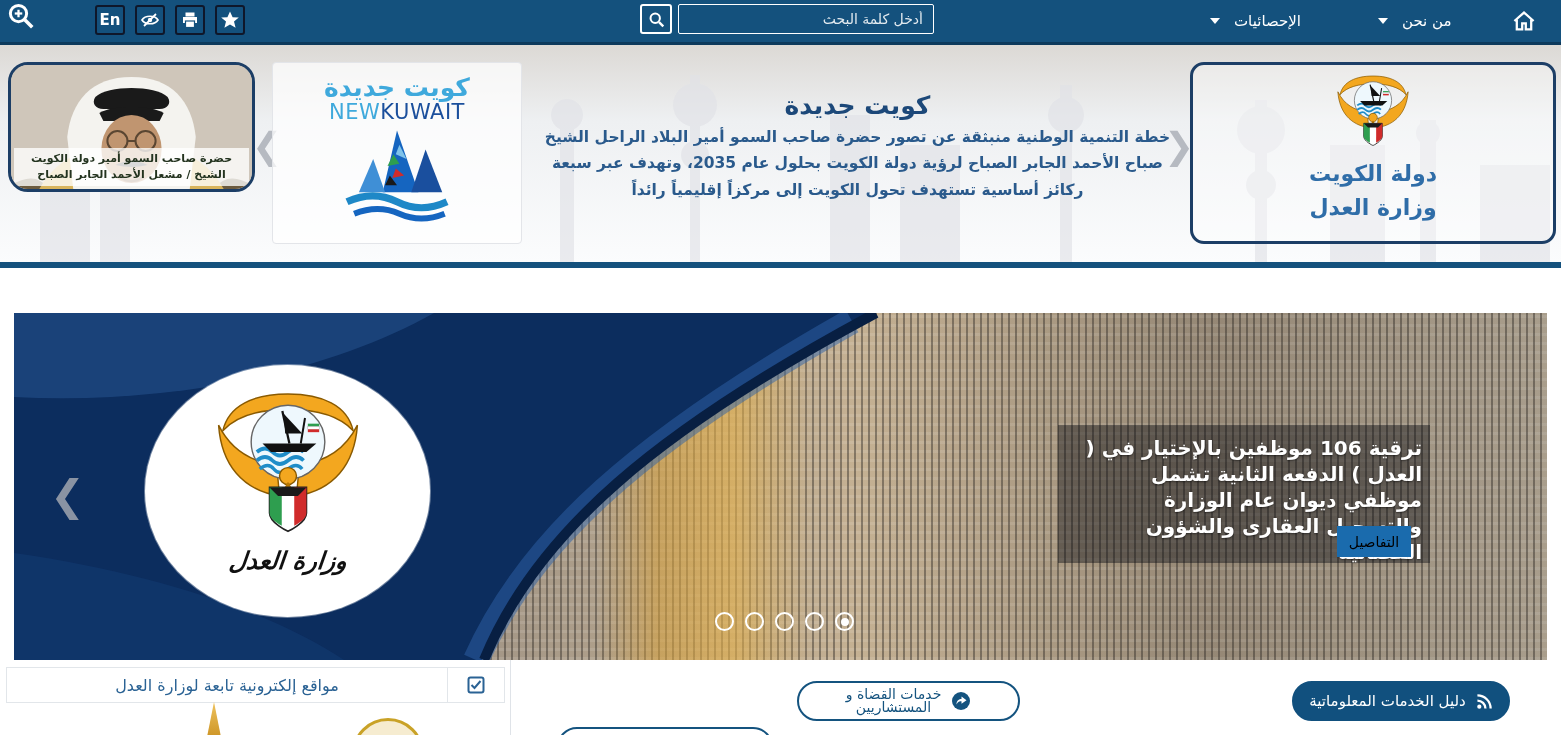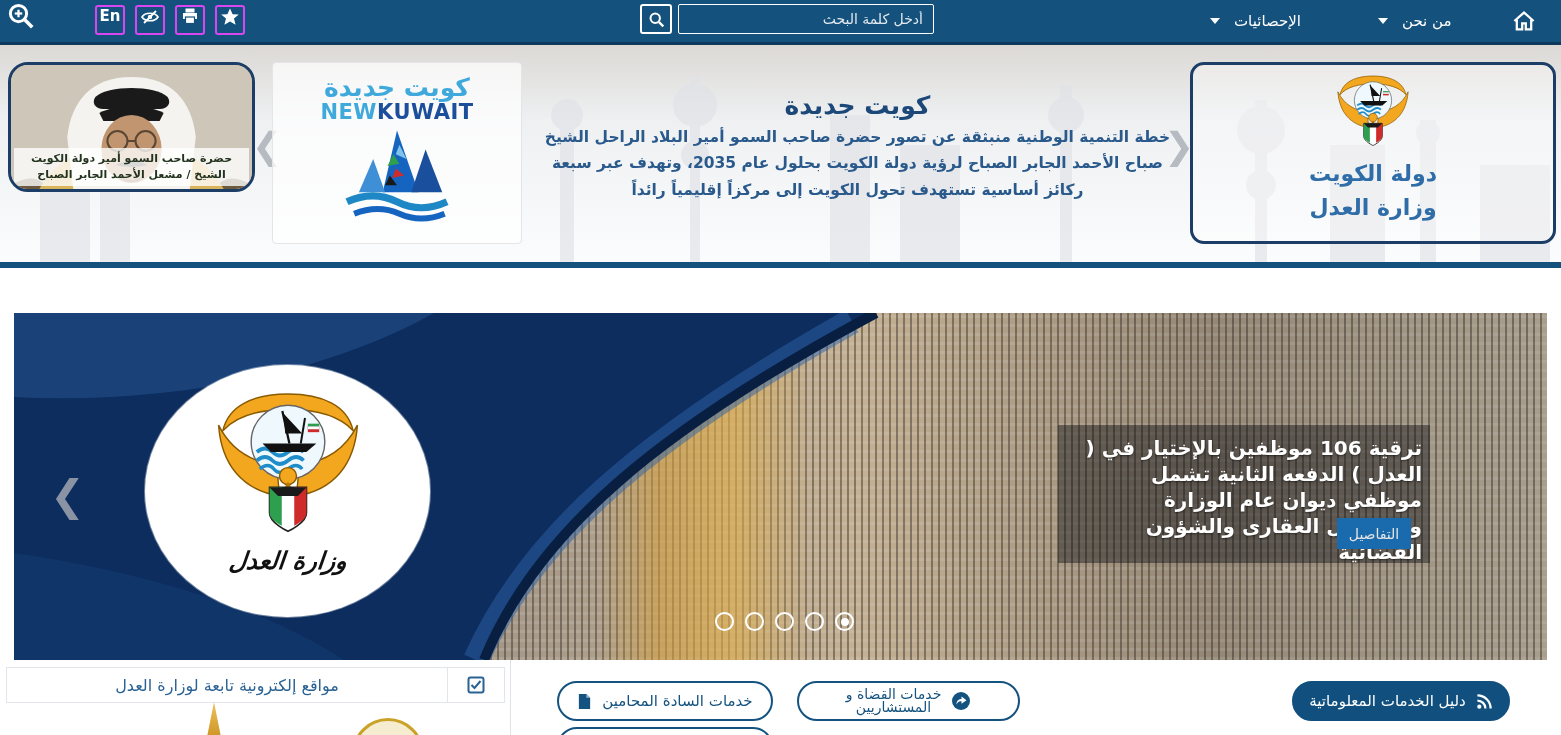--- a/index.html
+++ b/index.html
@@ -2,22 +2,22 @@
 <html lang="ar"><head>
 <meta charset="utf-8">
 <style>
   html,body{margin:0;padding:0;background:#fff;}
   .page{position:relative;width:1561px;height:735px;overflow:hidden;background:#fff;
         font-family:"DejaVu Sans","Liberation Sans",sans-serif;}
 
   
   .topbar{position:absolute;left:0;top:0;width:1561px;height:42px;background:#14517d;border-bottom:3px solid #0d3a5c;}
   .zoom-corner{position:absolute;left:6px;top:1px;}
-  .tb-btn{position:absolute;top:5px;width:30px;height:30px;border:2px solid #d946ef;border-radius:3px;
-          display:flex;justify-content:center;color:#fff;font-size:15px;box-sizing:border-box;cursor:pointer;}
+  .tb-btn{position:absolute;top:5px;width:30px;height:30px;border:2px solid #0f172a;border-radius:3px;
+          display:flex;align-items:center;justify-content:center;color:#fff;font-size:15px;box-sizing:border-box;cursor:pointer;}
   .tb-lang{left:95px;font-weight:bold;}
   .tb-eye{left:135px;} .tb-print{left:175px;} .tb-star{left:215px;}
   .search-btn{position:absolute;left:640px;top:4px;width:32px;height:30px;border:2px solid #fff;border-radius:3px;
           background:transparent;display:flex;align-items:center;justify-content:center;box-sizing:border-box;cursor:pointer;}
   .search-input{position:absolute;left:678px;top:4px;width:256px;height:30px;background:transparent;border:1.5px solid #fff;
           border-radius:2px;color:#fff;direction:rtl;padding:0 10px;font-size:14px;box-sizing:border-box;
           font-family:"DejaVu Sans","Liberation Sans",sans-serif;}
   .search-input::placeholder{color:rgba(255,255,255,.88);}
   .nav-item{position:absolute;top:0;height:42px;display:flex;align-items:center;gap:14px;color:#fff;font-size:15px;cursor:pointer;}
   .nav-stats{left:1210px;} .nav-about{left:1378px;}
@@ -30,21 +30,21 @@
   .skyline{position:absolute;left:0;top:0;width:100%;height:100%;opacity:.65;}
   .emir-card{position:absolute;left:8px;top:17px;width:247px;height:130px;border:3px solid #1c3e66;border-radius:20px;
           overflow:hidden;background:#cfc6ba;box-sizing:border-box;}
   .emir-caption{position:absolute;left:3px;right:3px;bottom:3px;background:rgba(255,255,255,.78);
           font-weight:bold;font-size:11px;color:#23331f;text-align:center;padding:3px 1px;line-height:1.45;direction:rtl;}
   .hdr-arrow{position:absolute;top:80px;color:#b6bac1;font-size:36px;font-weight:bold;cursor:pointer;user-select:none;}
   .hdr-arrow-left{left:252px;} .hdr-arrow-right{left:1164px;}
   .nk-card{position:absolute;left:272px;top:17px;width:250px;height:182px;background:rgba(255,255,255,.72);
           border:1px solid #e3e5e9;border-radius:4px;text-align:center;box-sizing:border-box;}
   .nk-arabic{color:#3fa9dc;font-size:25px;font-weight:bold;margin-top:10px;direction:rtl;}
-  .nk-latin{font-size:21px;font-weight:bold;letter-spacing:.5px;margin-top:-2px;}
+  .nk-latin{font-size:21px;font-weight:normal;letter-spacing:.5px;margin-top:-2px;}
   .nk-new{color:#3fa9dc;} .nk-kw{color:#1b4f9c;}
   .vision{position:absolute;left:535px;top:46px;width:645px;text-align:center;direction:rtl;}
   .vision-title{color:#1c4879;font-size:25px;font-weight:bold;}
   .vision-body{margin-top:4px;color:#2a5a8c;font-size:15.5px;font-weight:bold;line-height:1.7;}
   .ministry-card{position:absolute;left:1190px;top:17px;width:366px;height:182px;border:3px solid #1c3e66;border-radius:14px;
           text-align:center;box-sizing:border-box;background:rgba(255,255,255,.35);}
   .ministry-lines{color:#2f6da8;font-size:22px;font-weight:bold;line-height:1.55;margin-top:2px;direction:rtl;}
 
   .separator{position:absolute;left:0;top:262px;width:1561px;height:6px;background:#14517d;}
 
@@ -58,21 +58,21 @@
         repeating-linear-gradient(0deg,rgba(255,255,255,.10) 0 3px,transparent 3px 9px),
         linear-gradient(90deg,#6f675c 0%,#a39686 30%,#c5b193 55%,#9b8d7a 78%,#b7ab98 100%);}
   .swoosh{position:absolute;left:0;top:0;width:100%;height:100%;}
   .moj-logo{position:absolute;left:131px;top:52px;width:285px;height:252px;background:#fff;border-radius:50%;
       box-shadow:0 0 0 1px rgba(255,255,255,.4);display:flex;flex-direction:column;align-items:center;}
   .moj-calli{font-size:24px;font-weight:bold;color:#111;font-style:italic;transform:skewX(-6deg);margin-top:-6px;direction:rtl;}
   .car-arrow{position:absolute;left:36px;top:158px;color:#8a93a3;font-size:42px;font-weight:bold;cursor:pointer;user-select:none;}
   .news-box{position:absolute;left:1044px;top:112px;width:372px;height:138px;background:rgba(8,10,16,.42);}
   .news-text{position:absolute;left:1052px;top:122px;width:356px;color:#fff;font-size:20px;font-weight:600;
       line-height:1.3;direction:rtl;text-align:right;text-shadow:0 1px 2px rgba(0,0,0,.5);}
-  .details-btn{position:absolute;left:1323px;top:205px;width:74px;height:31px;background:#1a6bad;color:#e5e5e5;
+  .details-btn{position:absolute;left:1323px;top:213px;width:74px;height:31px;background:#1a6bad;color:#000000;
       font-size:14px;display:flex;align-items:center;justify-content:center;cursor:pointer;direction:rtl;}
   .dots{position:absolute;left:701px;top:299px;display:flex;gap:11px;}
   .dot{width:19px;height:19px;border:2.5px solid #fff;border-radius:50%;box-sizing:border-box;cursor:pointer;
       display:flex;align-items:center;justify-content:center;}
   .dot.active::after{content:"";width:8px;height:8px;background:#fff;border-radius:50%;}
 
   
   .bottom{position:absolute;left:0;top:660px;width:1561px;height:75px;background:#fff;}
   .sites-panel{position:absolute;left:0;top:0;width:511px;height:75px;border-right:1px solid #dfe3e8;box-sizing:border-box;}
   .sites-header{position:absolute;left:6px;top:7px;width:499px;height:36px;border:1px solid #e2e6ea;background:#fff;
@@ -343,26 +343,17 @@
             <circle cx="10" cy="10" r="9" fill="#14537f"></circle>
             <path d="M5.5,13.5 C5.5,9.5 8,8 10.5,8 L10.5,5.5 L15.5,9.2 L10.5,12.8 L10.5,10.3 C8.5,10.3 6.8,10.8 5.5,13.5 Z" fill="#fff"></path>
           </svg>
       </span>
       <span class="two-line">
         <span>خدمات القضاة و</span>
         <span>المستشاريين</span>
       </span>
     </div>
 
-    <div class="pill pill-lawyers">
-      <span>خدمات السادة المحامين</span>
-      <span>
-        <svg width="15" height="17" viewBox="0 0 16 18">
-            <path d="M2,1 H10 L14,5 V17 H2 Z" fill="#14537f"></path>
-            <path d="M10,1 V5 H14 Z" fill="#9fb8cc"></path>
-          </svg>
-      </span>
-    </div>
 
     <div class="pill pill-partial"></div>
   </div>
 
 </div>
 
 </body></html>

